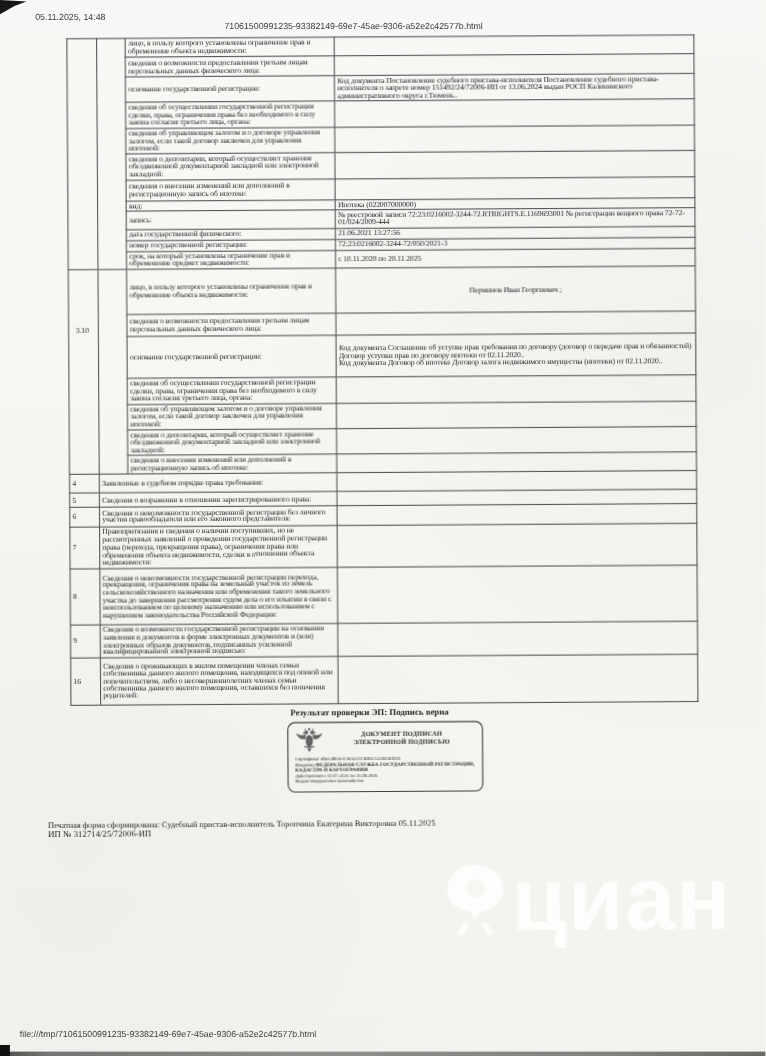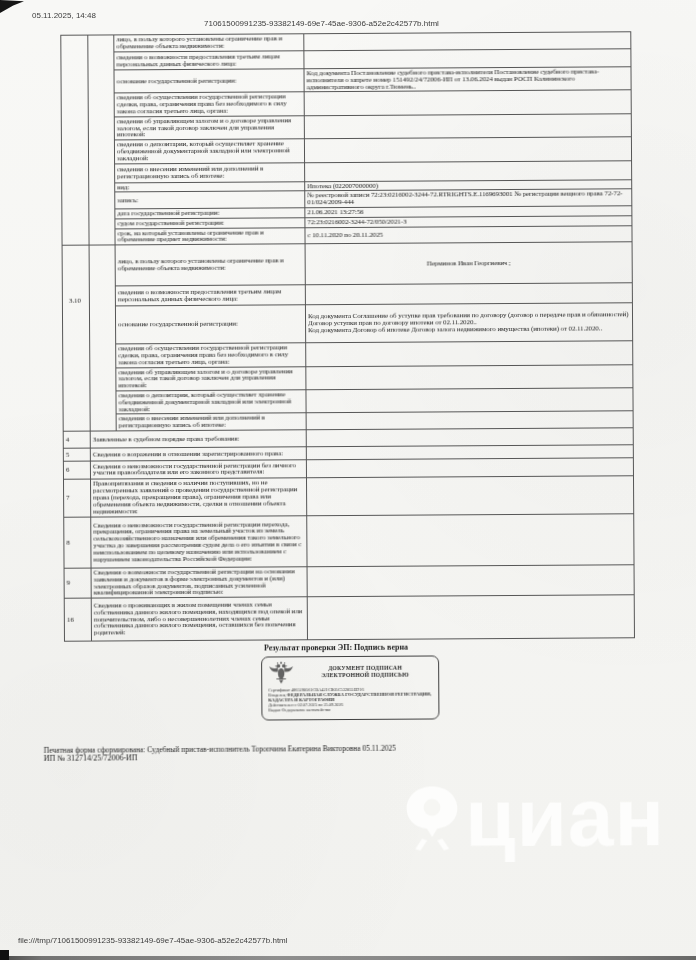--- a/index.html
+++ b/index.html
@@ -135,25 +135,25 @@
           </tr>
           <tr style="height: 9px;">
             <td class="c-label">вид:</td>
             <td class="c-val">Ипотека (022007000000)</td>
           </tr>
           <tr style="height: 14px;">
             <td class="c-label">запись:</td>
             <td class="c-val">№ реестровой записи 72:23:0216002-3244-72.RTRIGHTS.E.1169693001 № регистрации вещного права 72-72-01/024/2009-444</td>
           </tr>
           <tr style="height: 9px;">
-            <td class="c-label">дата государственной регистрации:</td>
+            <td class="c-label">дата государственной физического:</td>
             <td class="c-val">21.06.2021 13:27:56</td>
           </tr>
           <tr style="height: 9px;">
-            <td class="c-label">судом государственной регистрации:</td>
+            <td class="c-label">номер государственной регистрации:</td>
             <td class="c-val">72:23:0216002-3244-72/050/2021-3</td>
           </tr>
           <tr style="height: 14px;">
             <td class="c-label">срок, на который установлены ограничение прав и обременение предмет недвижимости:</td>
             <td class="c-val">с 10.11.2020 по 20.11.2025</td>
           </tr>
           <tr style="height: 41px;">
             <td class="c-num num-310" rowspan="7">3.10</td>
             <td class="c-sub" rowspan="7"></td>
             <td class="c-label">лицо, в пользу которого установлены ограничение прав и обременение объекта недвижимости:</td>

